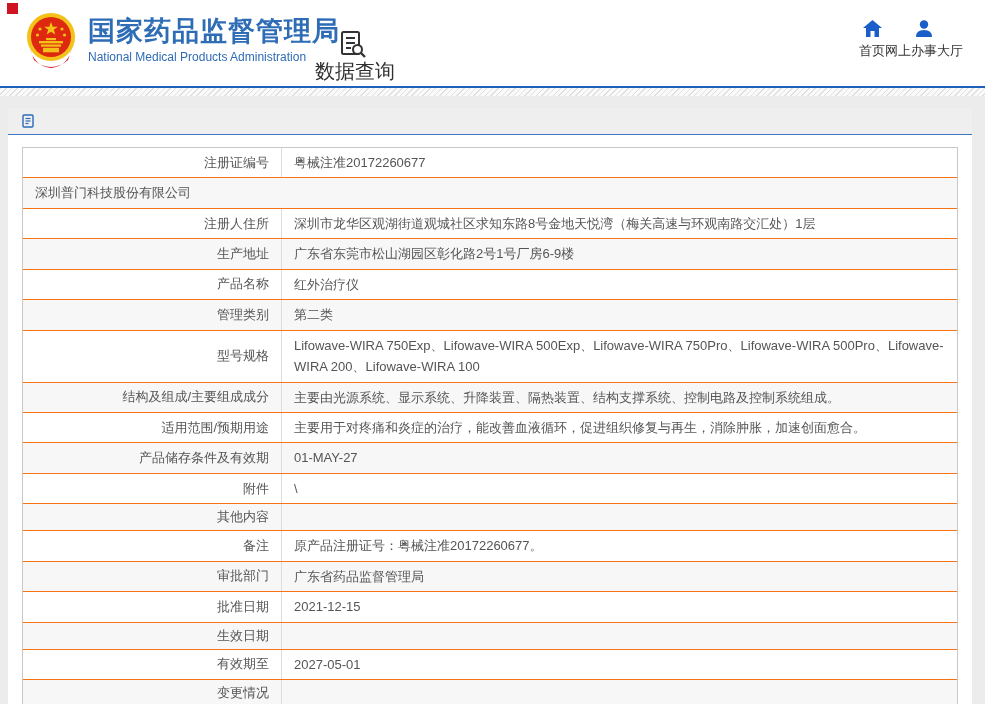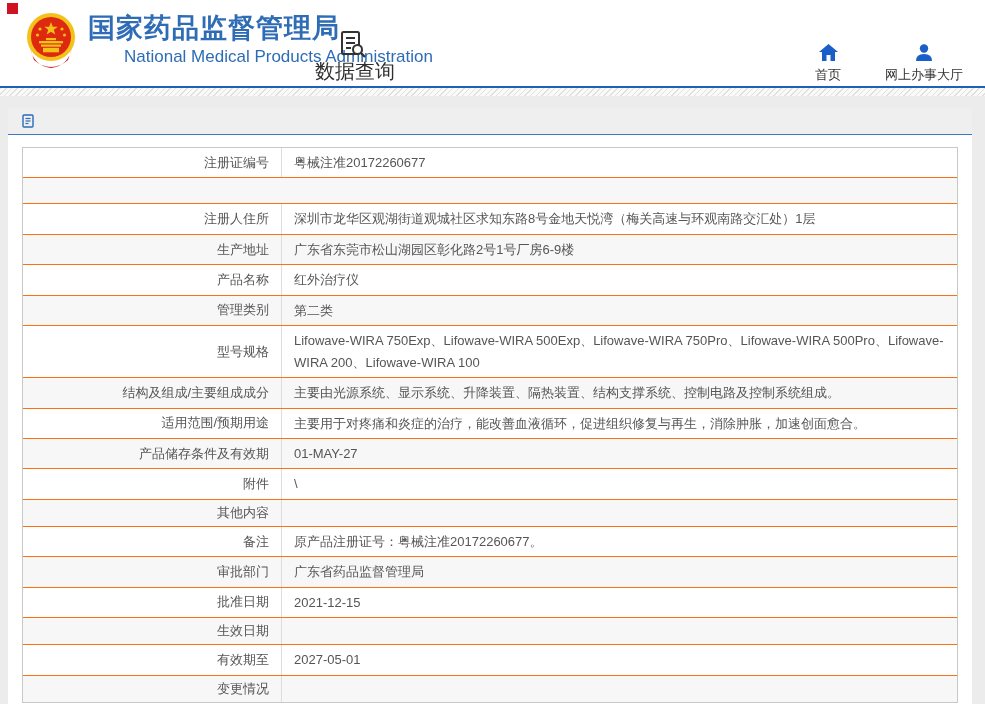--- a/index.html
+++ b/index.html
@@ -29,31 +29,31 @@
   .logo-block {
     position:absolute; left:24px; top:10px;
     display:flex; align-items:center; cursor:pointer;
   }
   .emblem { width:54px; height:60px; }
   .logo-text { margin-left:10px; }
   .logo-title {
     font-size:27px; font-weight:bold; color:#2e6cb5;
     letter-spacing:1px; line-height:1.15;
   }
-  .logo-subtitle { font-size:17px; color:#2e6cb5; margin-top:3px;margin-left:36px; }
+  .logo-subtitle { font-size:12px; color:#2e6cb5; margin-top:3px; }
 
   .data-query {
     position:absolute; left:310px; top:30px;
     display:flex; align-items:center; cursor:pointer;flex-direction:column;
   }
   .data-query-label { font-size:20px; color:#2f2f2f; margin-left:5px; }
 
   .nav-right {
-    position:absolute; right:22px; top:44px;
-    display:flex; gap:44px;
+    position:absolute; right:22px; top:20px;
+    display:flex; 
   }
   .nav-item {
     display:flex; flex-direction:column; align-items:center;
     cursor:pointer;
   }
   .nav-item .nav-label { font-size:13px; color:#333; margin-top:5px; }
 
   
   .panel {
     position:absolute; left:8px; top:108px;
@@ -166,20 +166,21 @@
     </svg>
   </div>
 
   <div class="info-table">
 
     <div class="row">
       <div class="cell label">注册证编号</div>
       <div class="cell value">粤械注准20172260677</div>
     </div>
     <div class="row">
+      <div class="cell value">深圳普门科技股份有限公司</div>
     </div>
     <div class="row">
       <div class="cell label">注册人住所</div>
       <div class="cell value">深圳市龙华区观湖街道观城社区求知东路8号金地天悦湾（梅关高速与环观南路交汇处）1层</div>
     </div>
     <div class="row">
       <div class="cell label">生产地址</div>
       <div class="cell value">广东省东莞市松山湖园区彰化路2号1号厂房6-9楼</div>
     </div>
     <div class="row">

